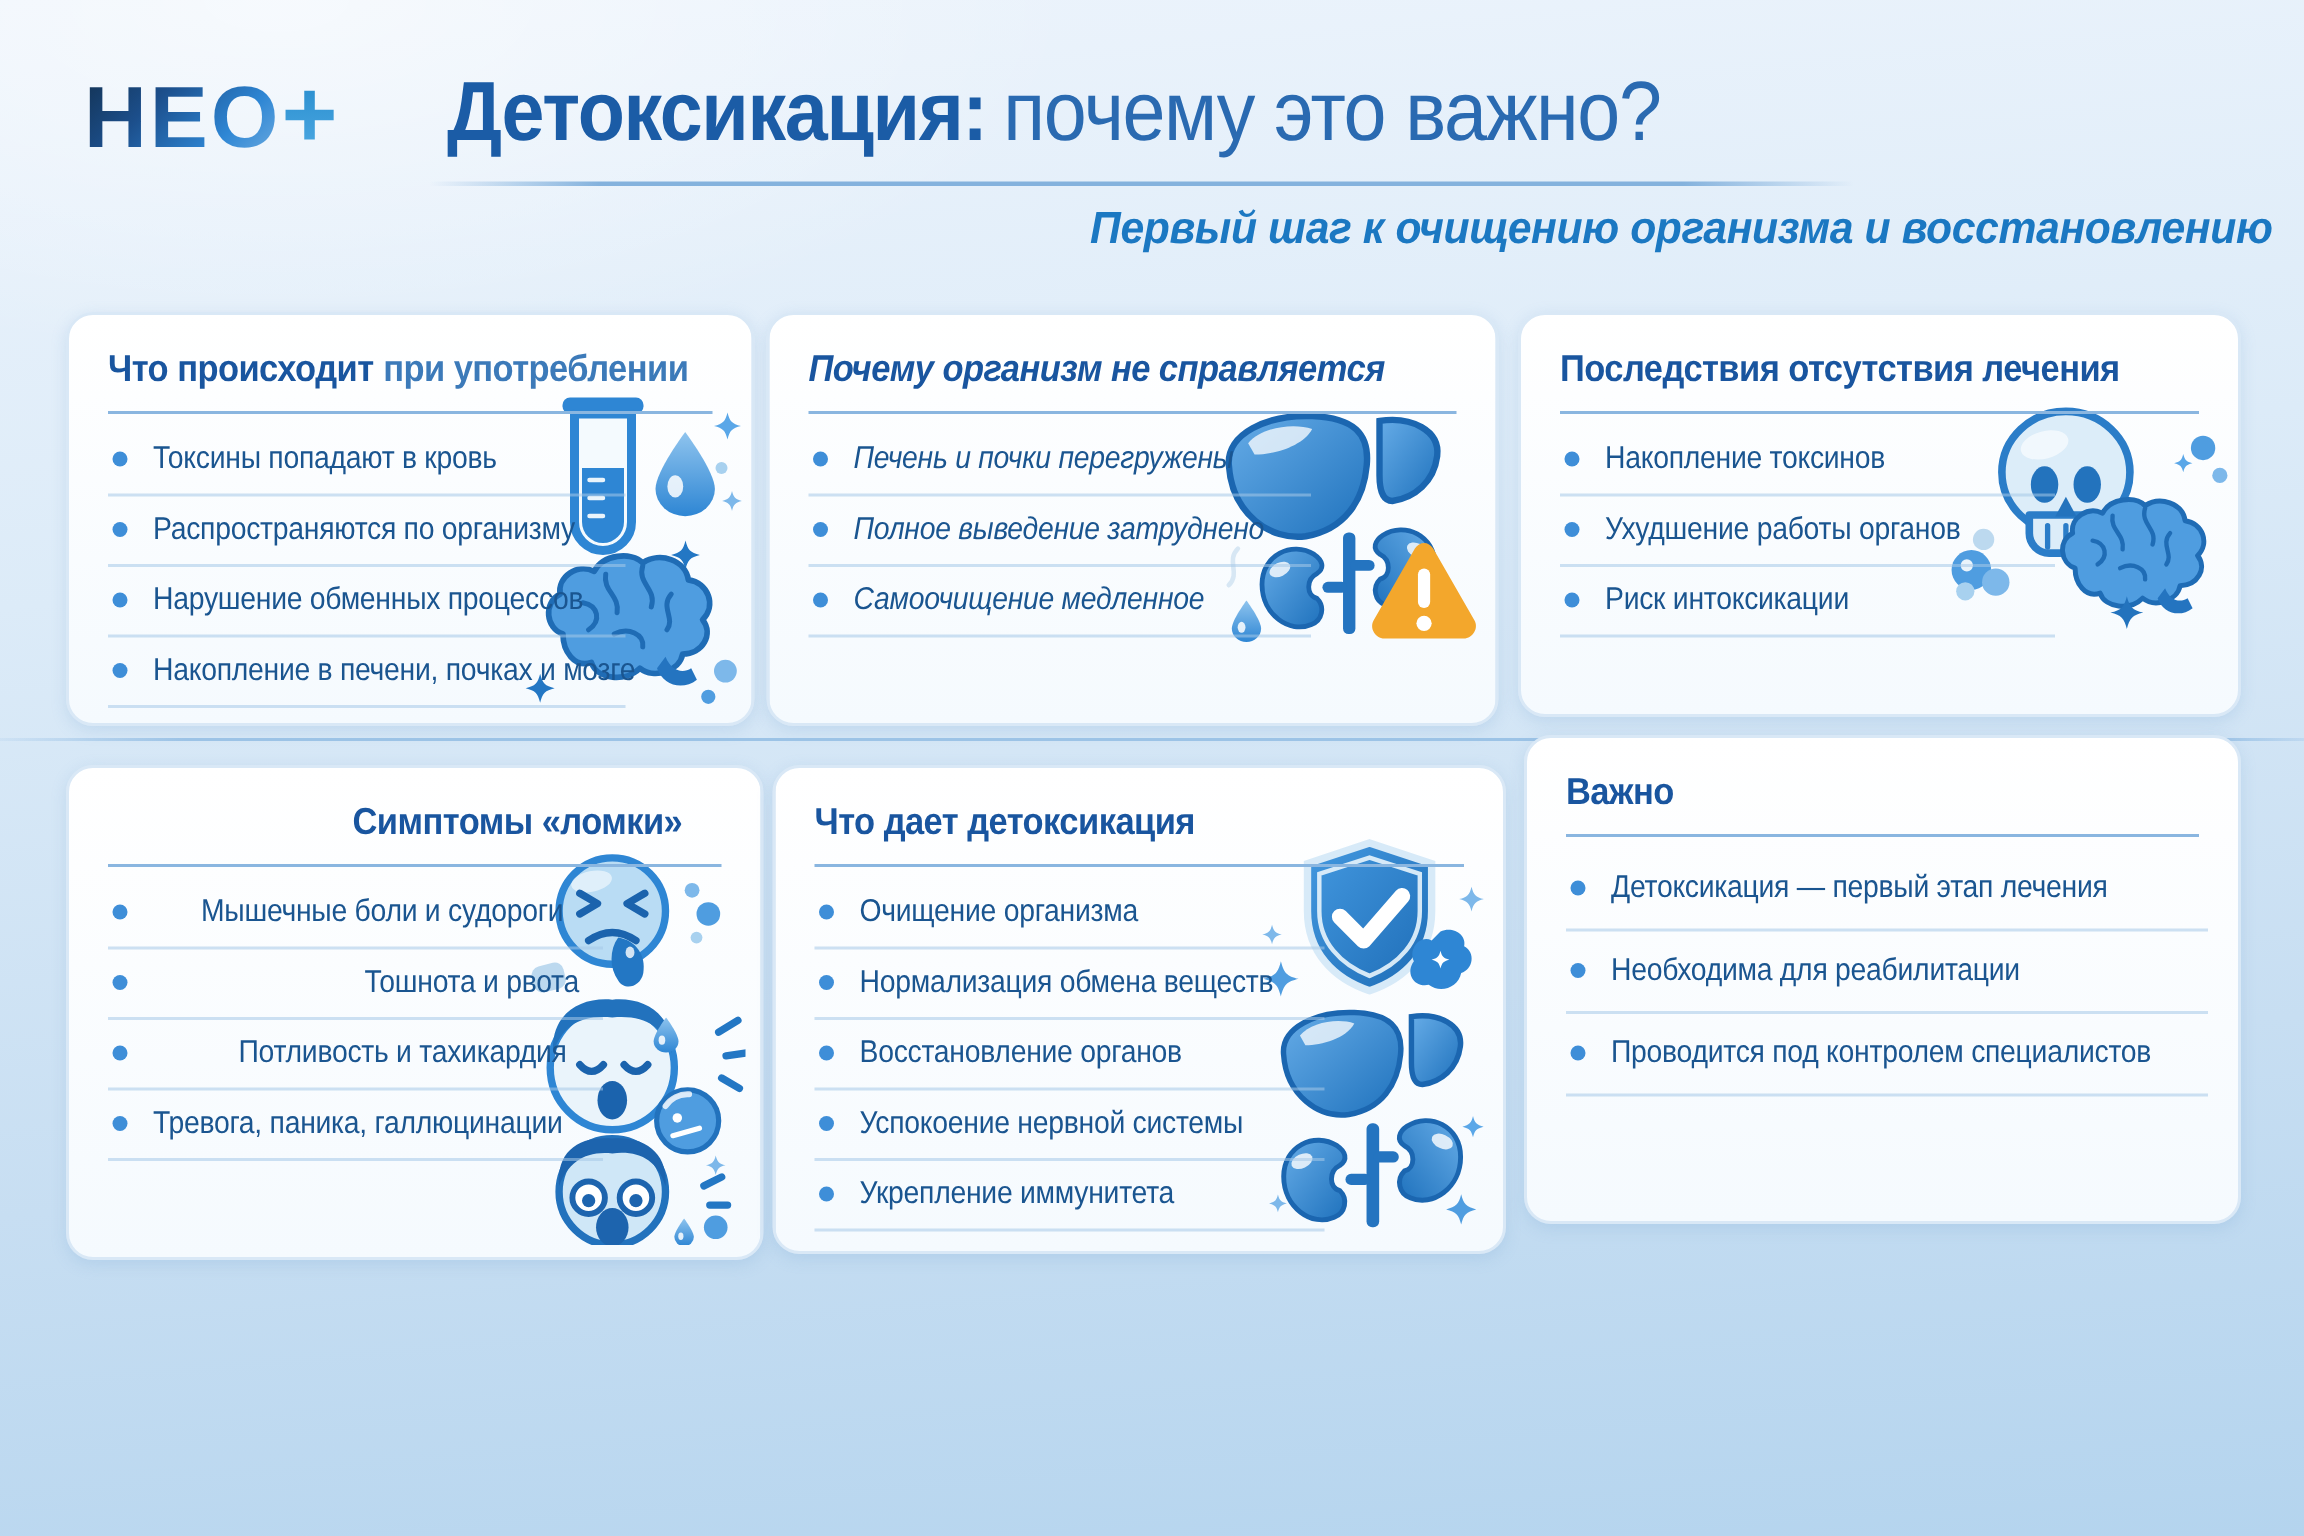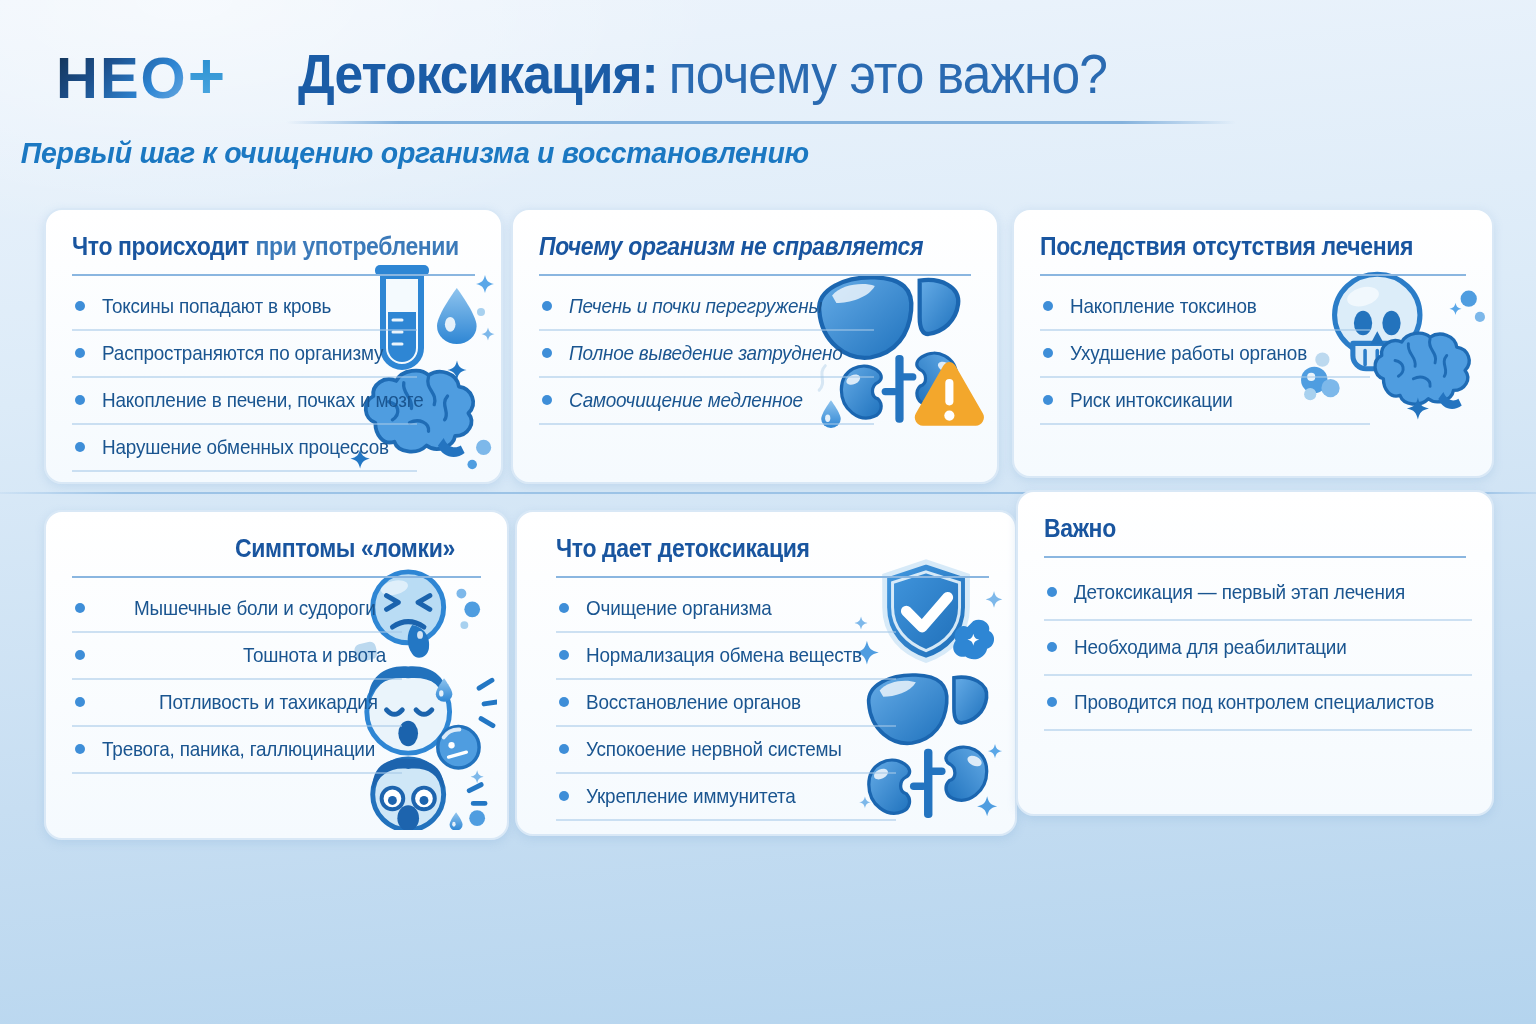--- a/index.html
+++ b/index.html
@@ -16,32 +16,32 @@
         -webkit-background-clip:text;background-clip:text;color:transparent;-webkit-text-fill-color:transparent;}
   .logo .lg-plus{background:linear-gradient(180deg,#1f86c9 0%,#54aee6 100%);
         -webkit-background-clip:text;background-clip:text;color:transparent;-webkit-text-fill-color:transparent;
         font-size:64px;}
   .main-title{position:absolute;left:298px;top:42px;margin:0;font-size:56px;line-height:1.15;white-space:nowrap;}
   .main-title .scale{display:inline-block;transform:scaleX(.92);transform-origin:left center;}
   .main-title .t-bold{font-weight:800;color:#1b5ca6;letter-spacing:-1px;}
   .main-title .t-light{font-weight:500;color:#2a6ab1;margin-left:12px;letter-spacing:-1px;}
   .title-rule{position:absolute;left:286px;top:121px;width:950px;height:3px;
         background:linear-gradient(90deg,rgba(140,180,220,0) 0%,#84b2dd 12%,#84b2dd 88%,rgba(140,180,220,0) 100%);}
-  .subtitle-wrap{position:absolute;left:0;top:136px;width:1536px;text-align:left;margin:0;}
+  .subtitle-wrap{position:absolute;left:0;top:136px;width:1536px;text-align:right;margin:0;}
   .subtitle-wrap .scale{display:inline-block;transform:scaleX(.95);transform-origin:center;
         font-style:italic;font-weight:700;font-size:30px;color:#1b78c2;letter-spacing:-.3px;}
 
   
   .card{position:absolute;background:linear-gradient(180deg,#ffffff 0%,#f5fafe 100%);
         border:2px solid #d9e8f6;border-radius:18px;box-shadow:0 3px 10px rgba(120,165,210,.22);}
   .card-1{left:44px; top:208px;width:455px;height:272px;}
   .card-2{left:511px;top:208px;width:484px;height:272px;font-style:italic;}
   .card-3{left:1012px;top:208px;width:478px;height:266px;}
   .card-4{left:44px; top:510px;width:461px;height:326px;text-align:right;}
-  .card-5{left:515px;top:510px;width:485px;height:322px;padding-left:13px;}
+  .card-5{left:515px;top:510px;width:485px;height:322px;}
   .card-6{left:1016px;top:490px;width:474px;height:322px;}
   .row-divider{position:absolute;left:0;top:492px;width:1536px;height:2px;
         background:linear-gradient(90deg,rgba(150,190,230,.15) 0%,#9cc3e6 8%,#9cc3e6 96%,rgba(150,190,230,.3) 100%);}
 
   .card h2{margin:20px 26px 0;padding-bottom:11px;border-bottom:2px solid #8ab6e0;
         font-size:25px;line-height:1.3;white-space:nowrap;position:relative;z-index:2;}
   .card h2 .scale{display:inline-block;transform:scaleX(.92);transform-origin:left center;letter-spacing:-.4px;}
   .card h2 .strong{font-weight:800;color:#19559f;}
   .card h2 .soft{font-weight:600;color:#3c7ab9;margin-left:7px;}
 
@@ -121,22 +121,22 @@
   </div>
   <h1 class="main-title"><span class="scale"><span class="t-bold">Детоксикация:</span><span class="t-light">почему это важно?</span></span></h1>
   <div class="title-rule"></div>
   <p class="subtitle-wrap"><span class="scale">Первый шаг к очищению организма и восстановлению</span></p>
 
   <section class="card card-1">
     <h2><span class="scale"><span class="strong">Что происходит</span><span class="soft">при употреблении</span></span></h2>
     <ul>
       <li><span class="li-text">Токсины попадают в кровь</span></li>
       <li><span class="li-text">Распространяются по организму</span></li>
+      <li><span class="li-text">Нарушение обменных процессов</span></li>
       <li><span class="li-text">Накопление в печени, почках и мозге</span></li>
-      <li><span class="li-text">Нарушение обменных процессов</span></li>
     </ul>
     <svg class="illus il-tube" viewBox="0 0 150 130">
       <g>
         <rect x="30" y="3" width="54" height="11" rx="5" fill="#2e86d4"></rect>
         <path d="M38 14 V86 a19 19 0 0 0 38 0 V14 Z" fill="#f4fafe" stroke="#2e86d4" stroke-width="6" stroke-linejoin="round"></path>
         <path d="M43 50 V86 a14 14 0 0 0 28 0 V50 Z" fill="#2e86d4"></path>
         <path d="M48 58 h9 M48 70 h9 M48 82 h9" stroke="#eaf4fb" stroke-width="3" stroke-linecap="round"></path>
       </g>
       <use href="#shape-drop" transform="translate(92,26) scale(1.65)"></use>
       <use href="#shape-sparkle" transform="translate(140,22) scale(0.75)" fill="#5aa7e8"></use>

